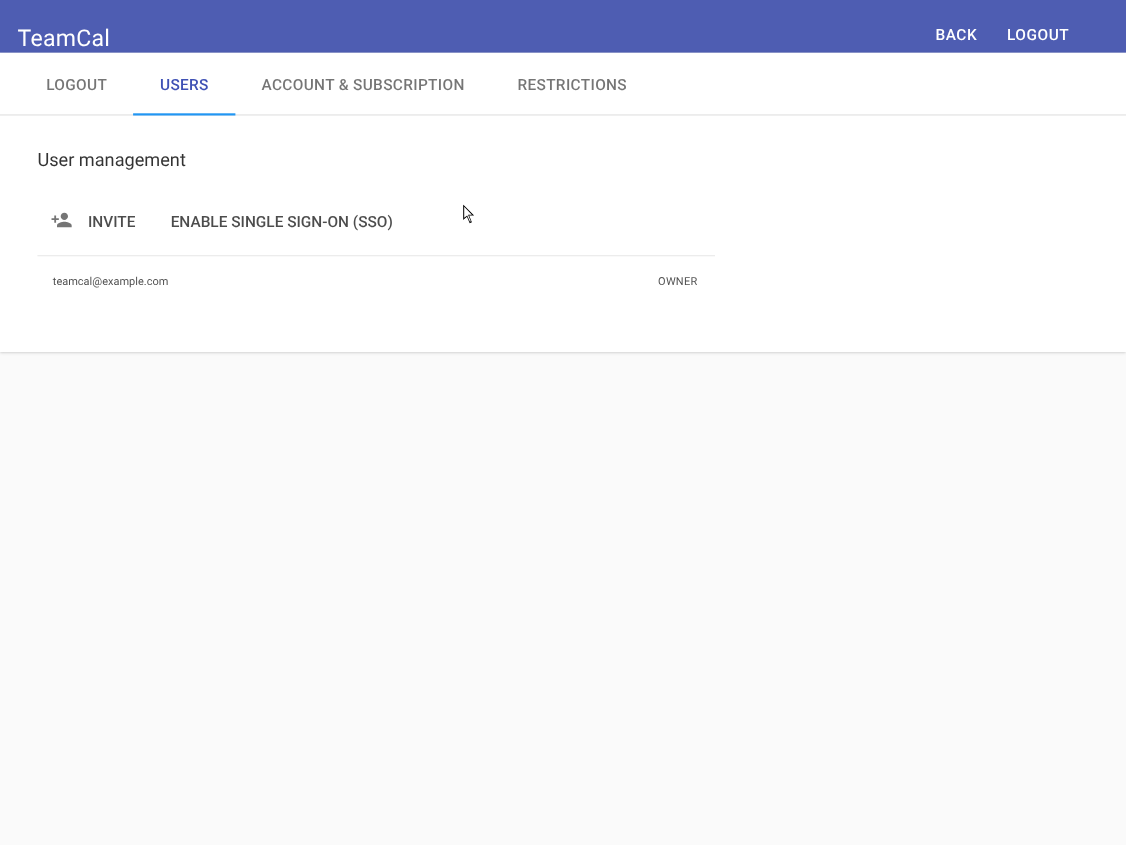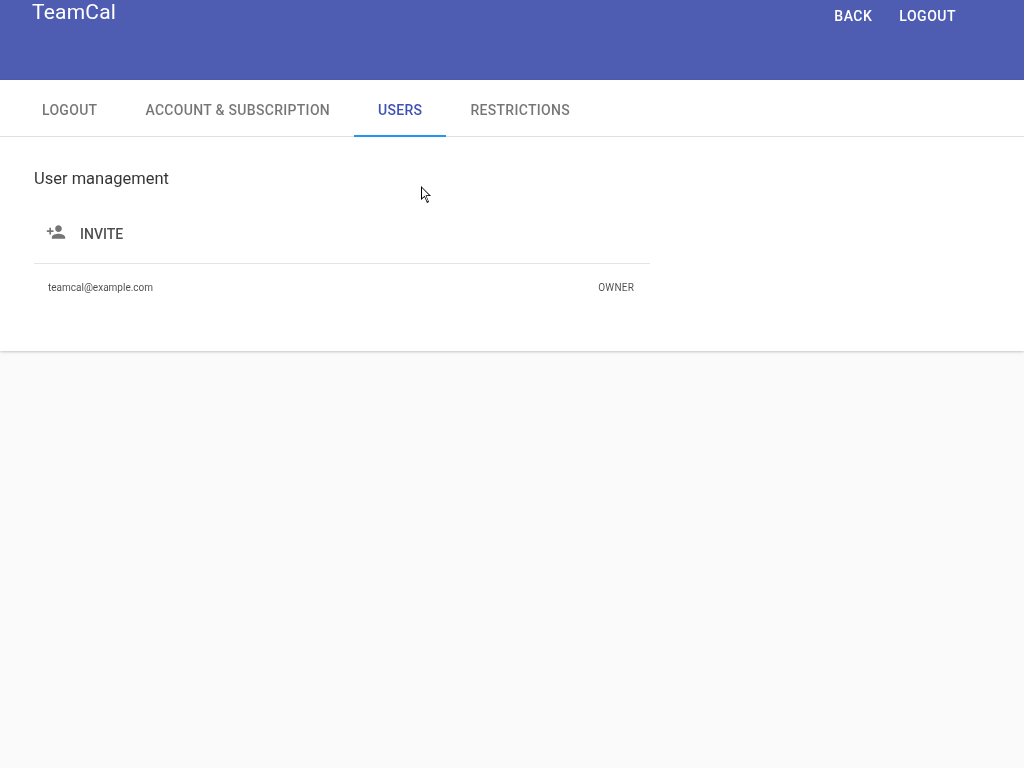--- a/index.html
+++ b/index.html
@@ -10,25 +10,25 @@
     }
     body {
       width: 1024px;
       height: 768px;
       background: #fafafa;
       overflow: hidden;
       position: relative;
     }
     .header {
       background: #4e5db2;
-      height: 80px;
+      height: 48px;
       display: flex;
-      align-items: flex-start;
+      align-items: flex-end;
       justify-content: space-between;
-      padding: 0 32px;
+      padding: 0 16px;
       color: white;
     }
     .app-title {
       font-size: 21px;
       font-weight: 400;
       letter-spacing: 0.2px;
     }
     .header-actions {
       display: flex;
       gap: 3px;
@@ -146,37 +146,38 @@
   <div class="app-title">TeamCal</div>
   <div class="header-actions">
     <button class="header-btn">BACK</button>
     <button class="header-btn">LOGOUT</button>
   </div>
 </div>
 
 <div class="content-card">
   <div class="tabs">
     <div class="tab">LOGOUT</div>
+    <div class="tab active">USERS</div>
     <div class="tab">ACCOUNT &amp; SUBSCRIPTION</div>
-    <div class="tab active">USERS</div>
     <div class="tab">RESTRICTIONS</div>
   </div>
 
   <div class="page-body">
     <h2 class="page-title">User management</h2>
 
     <div class="toolbar">
       <button class="invite-btn">
         <span>
           <svg viewBox="0 0 24 24">
               <path d="M15 12c2.21 0 4-1.79 4-4s-1.79-4-4-4-4 1.79-4 4 1.79 4 4 4zm-9-2V7H4v3H1v2h3v3h2v-3h3v-2H6zm9 4c-2.67 0-8 1.34-8 4v2h16v-2c0-2.66-5.33-4-8-4z"></path>
             </svg>
         </span>
         <span>INVITE</span>
       </button>
+      <button class="sso-btn">ENABLE SINGLE SIGN-ON (SSO)</button>
     </div>
 
     <div class="user-row">
       <span>teamcal@example.com</span>
       <span class="user-role">OWNER</span>
     </div>
   </div>
 </div>
 
 <svg class="cursor" viewBox="0 0 14 18">

